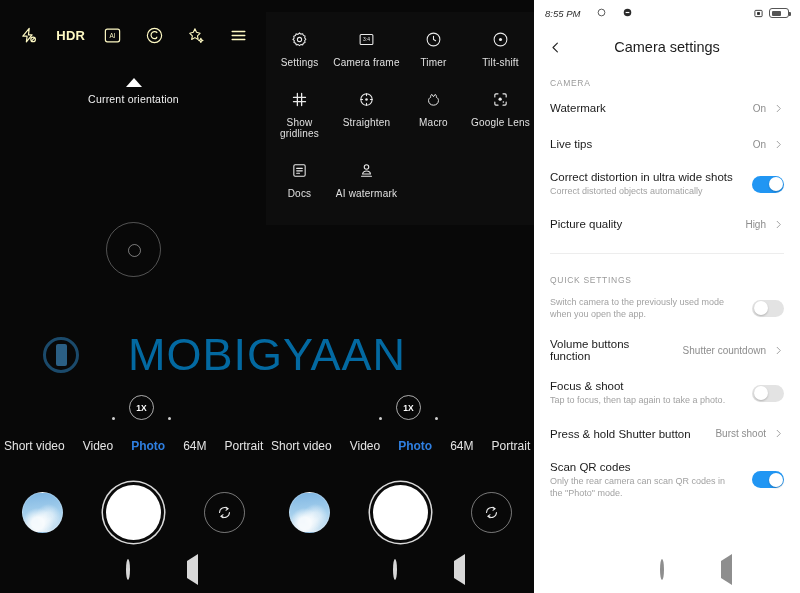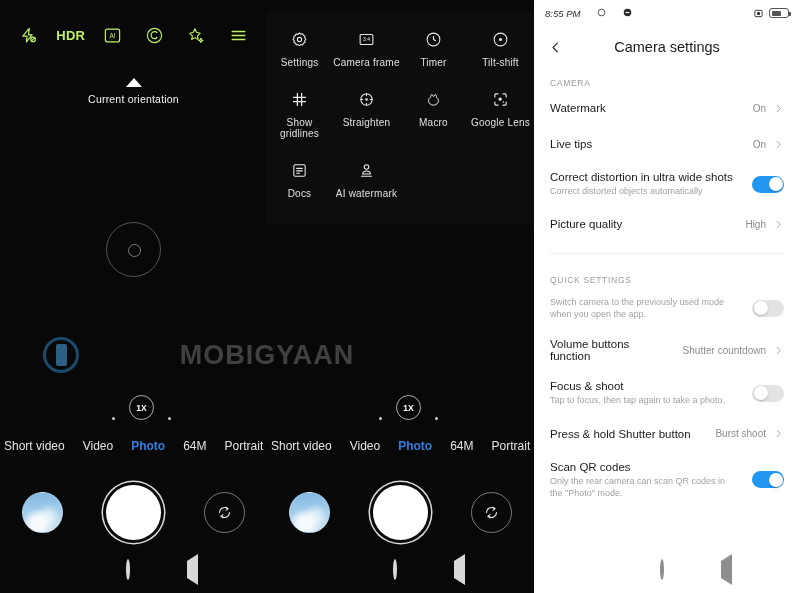--- a/index.html
+++ b/index.html
@@ -23,21 +23,21 @@
   .cam-body { position:absolute; inset:0; background:#080808; }
 
   
   .top-bar {
     position:absolute; top:0; left:0; right:0; height:70px;
     display:flex; align-items:center; justify-content:space-around;
     padding:0 8px;
     z-index:4;
   }
   .top-bar .ic {
-    color:#bef264;
+    color:#fef9c3;
     display:flex; align-items:center; justify-content:center;
     width:26px; height:26px;text-align:right;
   }
   .top-bar .ic svg { display:block; }
   .hdr-text {
     font-size:13px; font-weight:bold; letter-spacing:0.3px;
     color:#f0f0f0; width:auto;
   }
 
   
@@ -145,22 +145,22 @@
     border-right:11px solid currentColor;
   }
 
   
   .watermark {
     position:absolute; left:0; top:325px; width:534px; height:60px;
     display:flex; align-items:center; justify-content:center;
     z-index:1; pointer-events:none;
   }
   .watermark .wm-text {
-    font-size:27px; font-weight:bold; letter-spacing:1px;
-    color:#404040;
+    font-size:45px; font-weight:normal; letter-spacing:1px;
+    color:#0369a1;
     position:relative;
   }
   .watermark .wm-badge {
     position:absolute; left:43px; top:50%; transform:translateY(-50%);
     width:36px;height:36px;border-radius:50%;
     border:3px solid #1b4a6b;
     display:flex;align-items:center;justify-content:center;
   }
   .watermark .wm-badge i {
     display:block;width:11px;height:22px;border-radius:2px;

